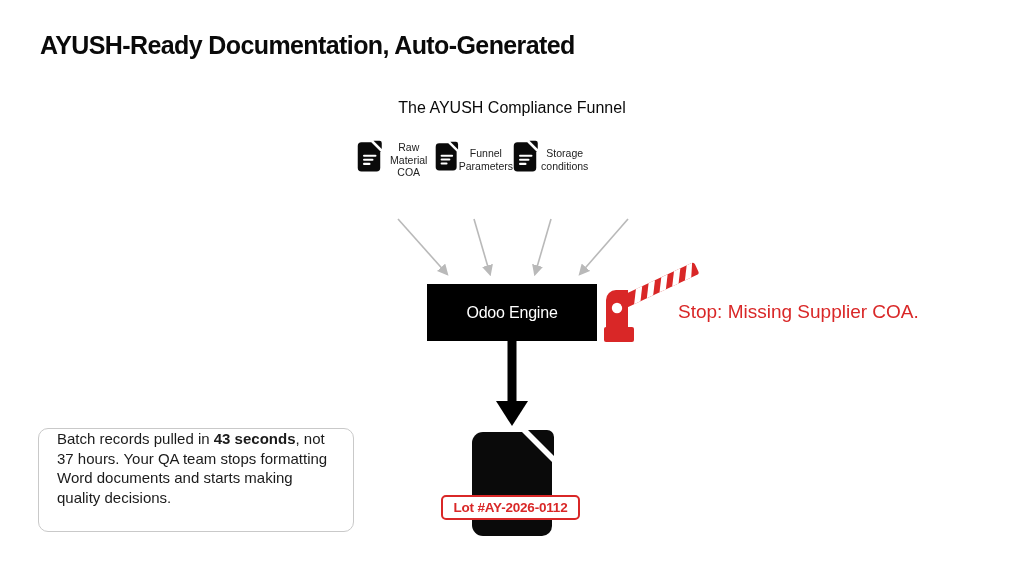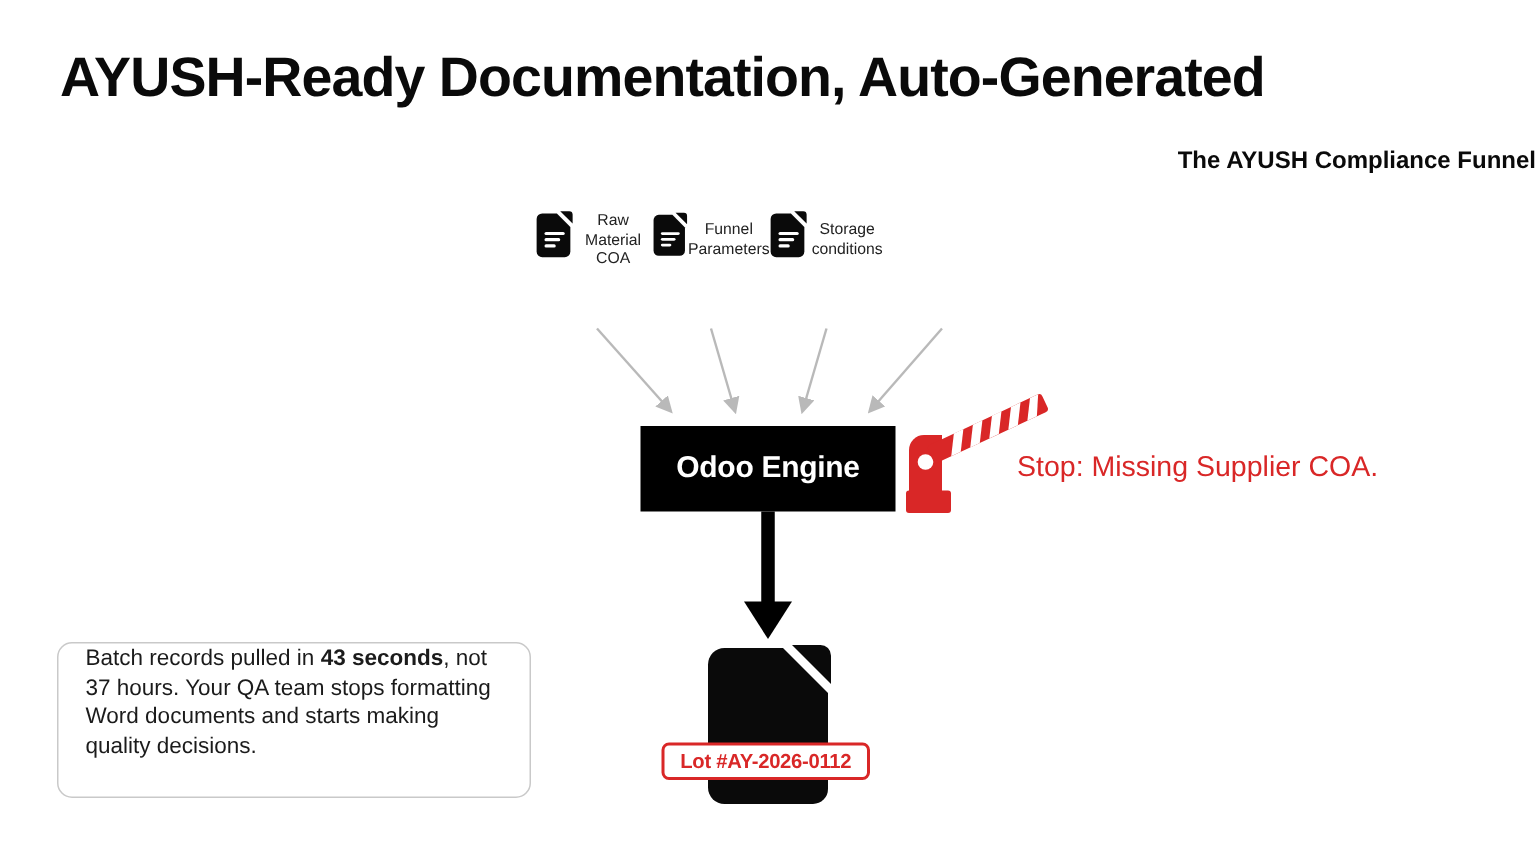--- a/index.html
+++ b/index.html
@@ -8,32 +8,32 @@
     width: 1024px; height: 571px;
     position: relative;
     font-family: "Liberation Sans", sans-serif;
     overflow: hidden;
     color: #111;
   }
   .abs { position: absolute; }
 
   .slide-title {
     left: 40px; top: 31px;
-    font-size: 37px;
+    font-size: 25px;
     font-weight: bold;
     letter-spacing: -0.6px;
     color: #0a0a0a;
     white-space: nowrap;
   }
 
   .diagram-title {
     left: 0; right: 0; top: 99px;
-    text-align: right;
+    text-align: center;
     font-size: 16px;
-    font-weight: bold;
+    font-weight: normal;
     color: #0a0a0a;
   }
 
   .inputs-row {
     left: 357px; top: 135px;
     width: 312px;
     display: flex;
   }
   .input-col {
     width: 78px;
@@ -59,22 +59,22 @@
   .engine-box {
     left: 427px; top: 284px;
     width: 170px; height: 57px;
     background: #000000;
     display: flex;
     align-items: center;
     justify-content: center;
   }
   .engine-box span {
     color: #ffffff;
-    font-size: 20px;
-    font-weight: bold;
+    font-size: 16px;
+    font-weight: normal;
     letter-spacing: -0.2px;
   }
 
   .barrier-svg { left: 596px; top: 256px; }
 
   .stop-text {
     left: 678px; top: 301px;
     font-size: 19px;
     font-weight: normal;
     color: #d92727;

